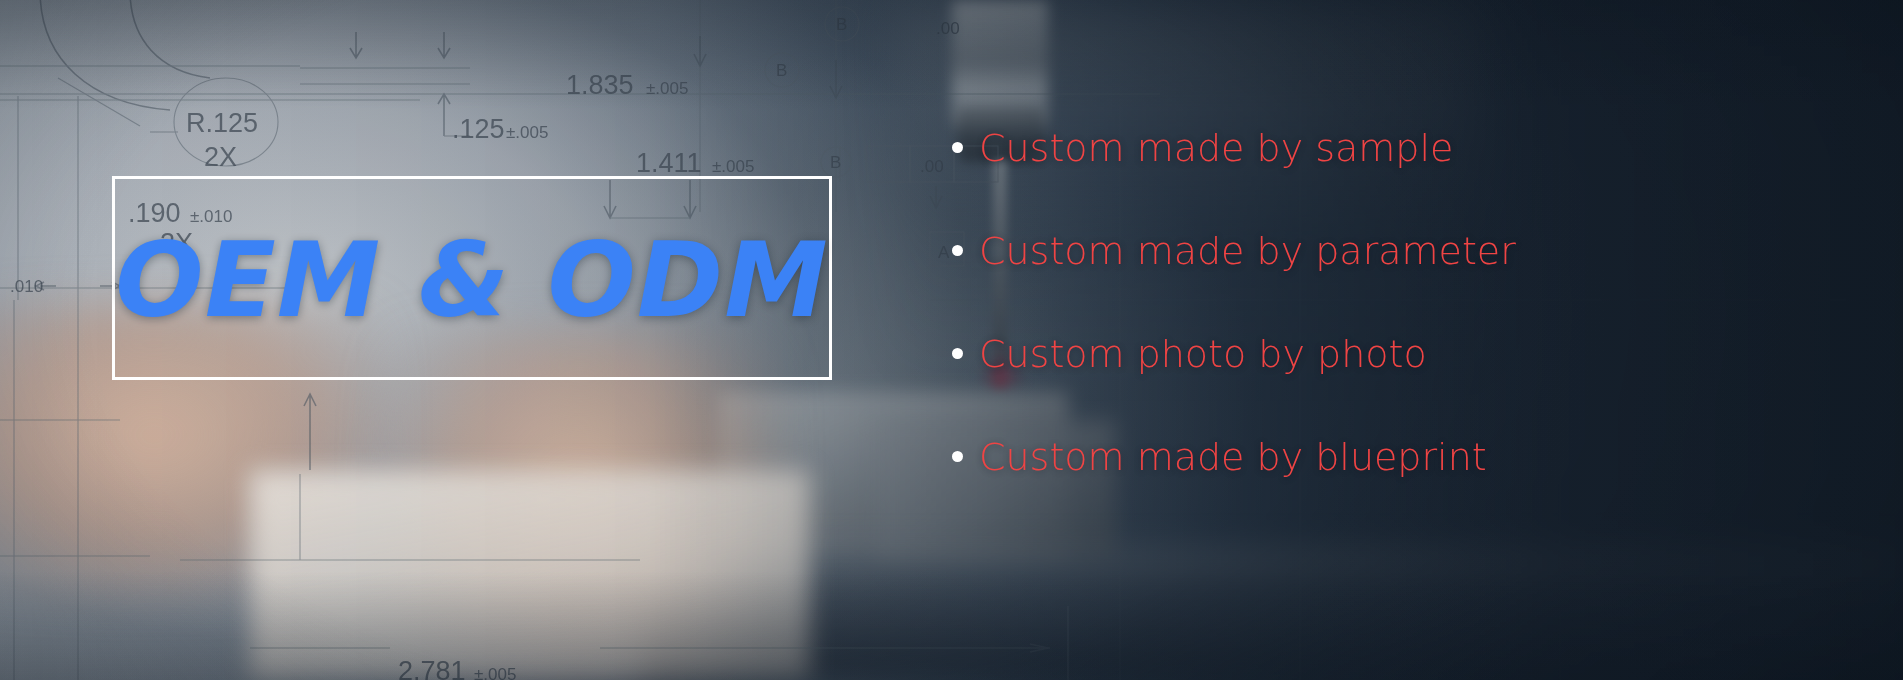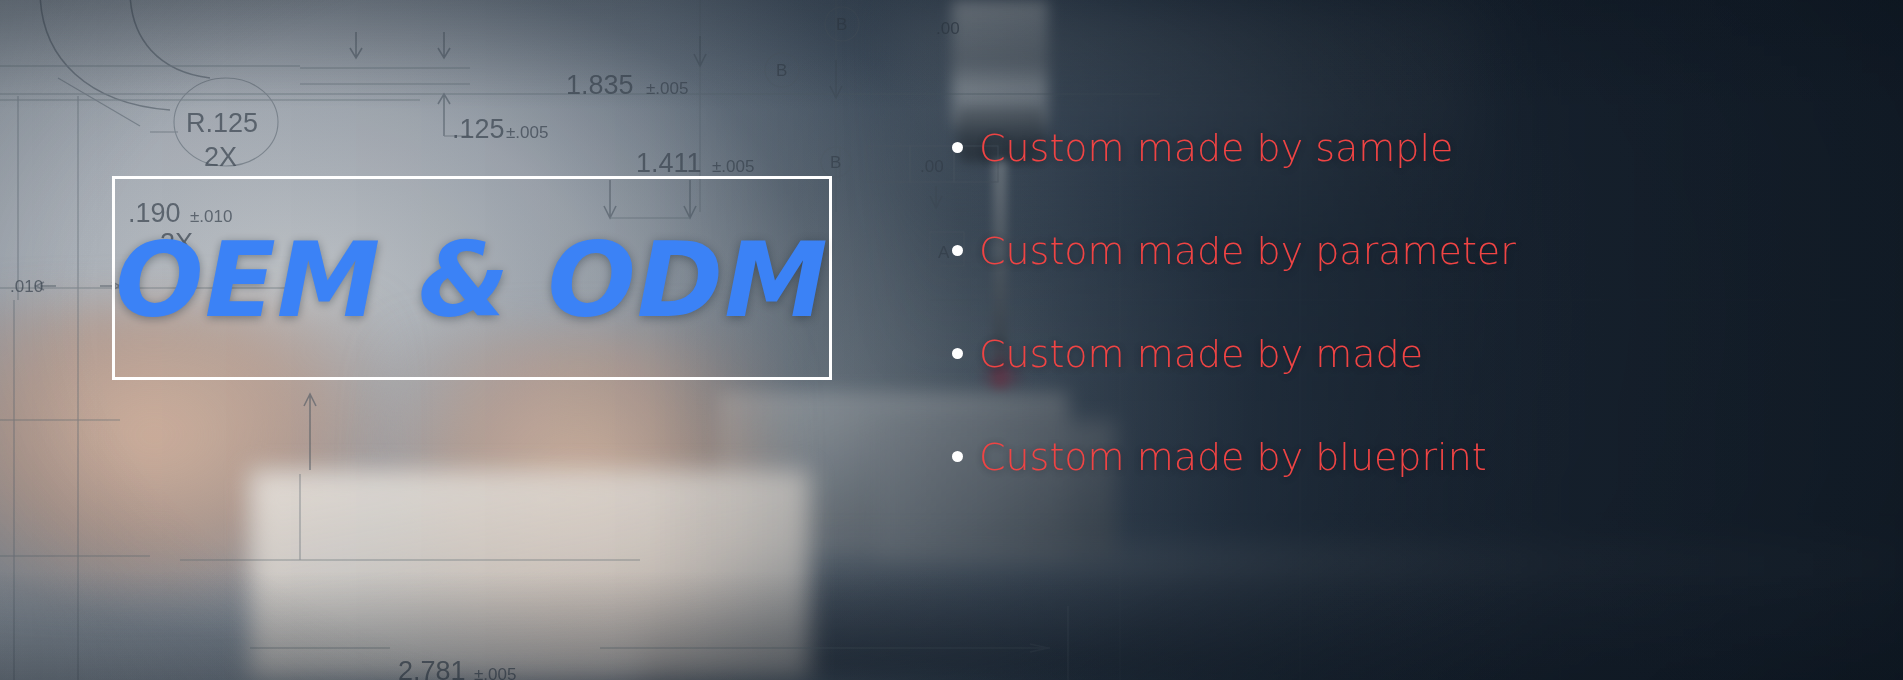--- a/index.html
+++ b/index.html
@@ -305,21 +305,21 @@
         <span class="feature-label">Custom made by sample</span>
       </div>
 
       <div class="feature-row">
         <span class="feature-bullet"></span>
         <span class="feature-label">Custom made by parameter</span>
       </div>
 
       <div class="feature-row">
         <span class="feature-bullet"></span>
-        <span class="feature-label">Custom made by made</span>
+        <span class="feature-label">Custom photo by photo</span>
       </div>
 
       <div class="feature-row">
         <span class="feature-bullet"></span>
         <span class="feature-label">Custom made by blueprint</span>
       </div>
 
     </div>
 
   </div>

